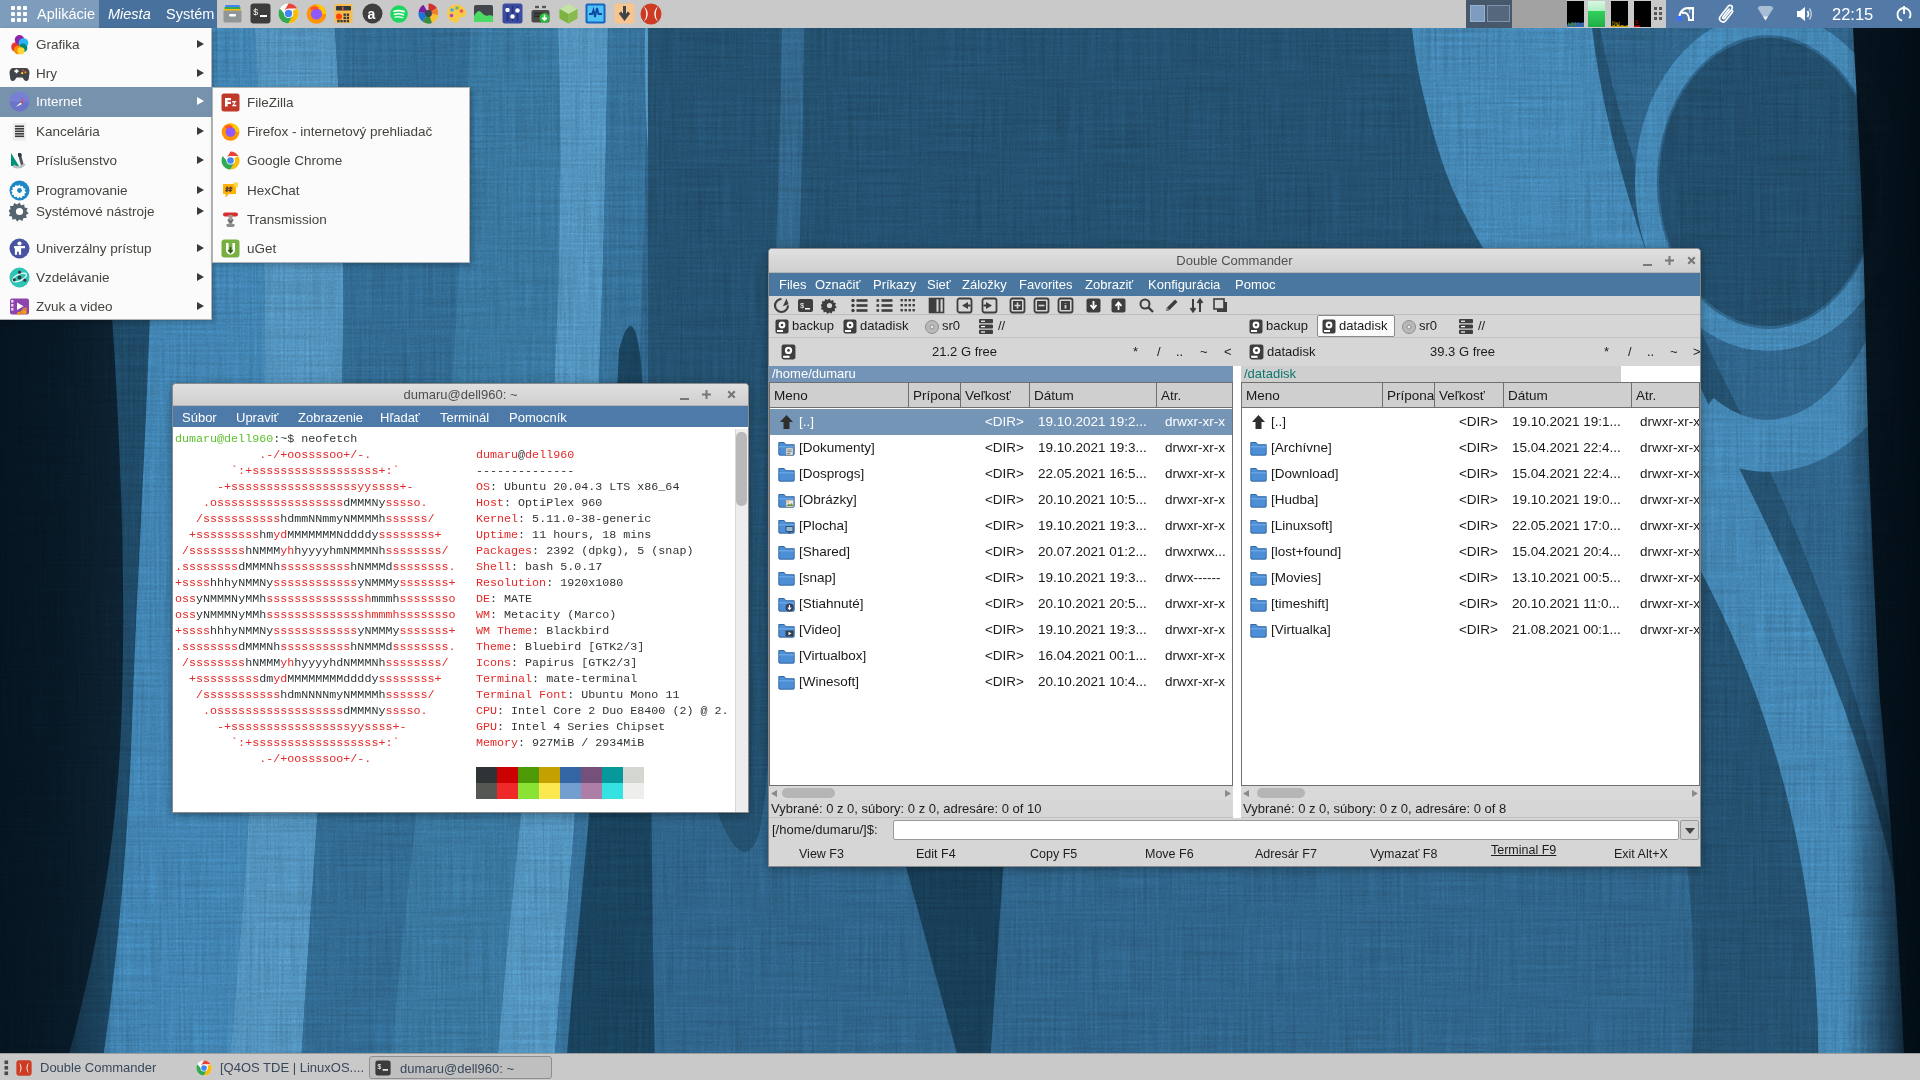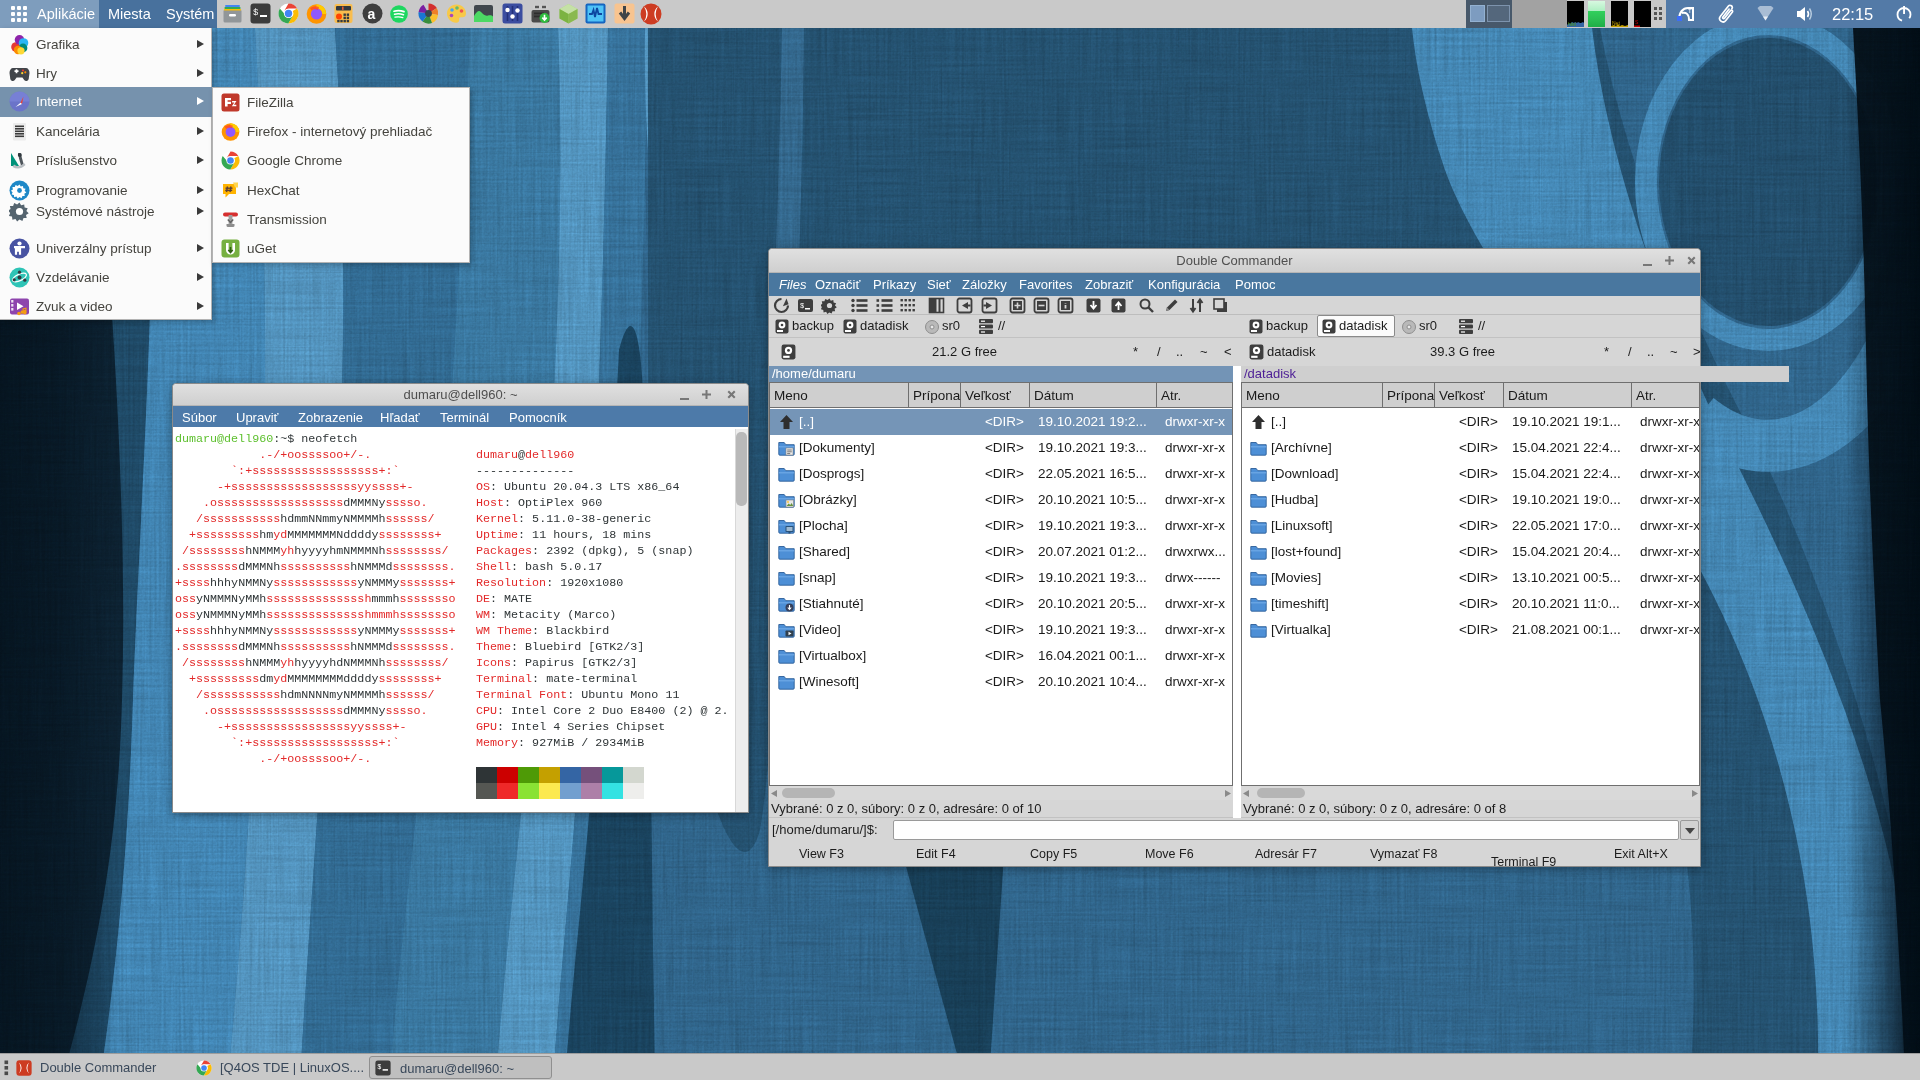--- a/index.html
+++ b/index.html
@@ -126,21 +126,21 @@
         <rect x="12" y="0" width="4" height="4" rx="1"></rect>
         <rect x="0" y="6" width="4" height="4" rx="1"></rect>
         <rect x="6" y="6" width="4" height="4" rx="1"></rect>
         <rect x="12" y="6" width="4" height="4" rx="1"></rect>
         <rect x="0" y="12" width="4" height="4" rx="1"></rect>
         <rect x="6" y="12" width="4" height="4" rx="1"></rect>
         <rect x="12" y="12" width="4" height="4" rx="1"></rect>
       </g>
     </svg>
 <div class="mtext" style="left:37px;">Aplikácie</div>
-<div class="mtext" style="left:108px;">Miesta</div>
+<div class="mtext" style="left:108px;font-style:italic;">Miesta</div>
 <div class="mtext" style="left:166px;">Systém</div>
 <svg class="lic" style="left:222px;" viewBox="0 0 21 21">
       <rect x="3" y="2" width="15" height="2" rx="1" fill="#4285f4"></rect>
       <rect x="2.4" y="4" width="16.2" height="2" rx="1" fill="#34a853"></rect>
       <rect x="1.8" y="6" width="17.4" height="2" rx="1" fill="#fbbc05"></rect>
       <path d="M1.5,7.5 h18 v10.5 a1.5,1.5 0 0 1 -1.5,1.5 h-15 a1.5,1.5 0 0 1 -1.5,-1.5 Z" fill="#919699"></path>
       <rect x="7" y="11" width="7" height="2.6" rx="1.3" fill="#fff"></rect>
     </svg>
 <svg class="lic" style="left:250px;" viewBox="0 0 21 21">
       <rect x="0.5" y="0.5" width="20" height="20" rx="3" fill="#3c3c3c"></rect>
@@ -573,21 +573,21 @@
         <rect x="1" y="8" width="9" height="2" fill="#777"></rect>
       </svg>
 <svg class="abs" style="left:895px;top:6px;" width="11" height="11" viewBox="0 0 11 11">
         <path d="M4.5,1 h2 v3.5 H10 v2 H6.5 V10 h-2 V6.5 H1 v-2 h3.5 Z" fill="#777"></path>
       </svg>
 <svg class="abs" style="left:917px;top:6px;" width="11" height="11" viewBox="0 0 11 11">
         <path d="M1.5,3 L3,1.5 L5.5,4 L8,1.5 L9.5,3 L7,5.5 L9.5,8 L8,9.5 L5.5,7 L3,9.5 L1.5,8 L4,5.5 Z" fill="#777"></path>
       </svg>
 </div>
 <div class="mbar" style="top:24px;background:#49779f;">
-      <span style="left:10px;font-style:italic;">Files</span>
+      <span style="left:10px;">Files</span>
       <span style="left:46px;">Označiť</span>
       <span style="left:104px;">Príkazy</span>
       <span style="left:158px;">Sieť</span>
       <span style="left:193px;">Záložky</span>
       <span style="left:250px;">Favorites</span>
       <span style="left:316px;">Zobraziť</span>
       <span style="left:379px;">Konfigurácia</span>
       <span style="left:466px;">Pomoc</span>
     </div>
 <div id="dtoolbar" class="abs" style="left:0;top:47px;width:931px;height:19px;background:#d6d6d6;border-bottom:1px solid #bdbdbd;">
@@ -925,21 +925,21 @@
         <path d="M6,0 L6,7 L0,3.5 Z" fill="#8a8a8a"></path>
       </svg>
       <svg class="abs" style="right:2px;top:4px;" width="6" height="7" viewBox="0 0 6 7">
         <path d="M0,0 L0,7 L6,3.5 Z" fill="#8a8a8a"></path>
       </svg>
       <div class="abs" style="left:13px;top:2px;width:53px;height:10px;background:#b5b5b5;border-radius:5px;"></div>
     </div>
 <div class="abs" style="left:0px;top:551px;width:464px;height:18px;background:#d6d6d6;border-bottom:1px solid #c2c2c2;font-size:13px;color:#1c1c1c;line-height:18px;">
       <span style="position:absolute;left:2px;">Vybrané: 0 z 0, súbory: 0 z 0, adresáre: 0 of 10</span>
     </div>
-<div class="abs" style="left:472px;top:117px;width:548px;height:16px;background:#cfcfcf;color:#4c1d95;font-size:13px;line-height:16px;">
+<div class="abs" style="left:472px;top:117px;width:380px;height:16px;background:#cfcfcf;color:#0f766e;font-size:13px;line-height:16px;">
       <span style="position:absolute;left:3px;">/datadisk</span>
     </div>
 <div class="abs" style="left:472px;top:133px;width:459px;height:404px;background:#fff;border:1px solid #6f6f6f;overflow:hidden;">
 <div class="hdr" style="left:0px;width:141px;">Meno</div>
 <div class="hdr" style="left:141px;width:52px;">Prípona</div>
 <div class="hdr" style="left:193px;width:69px;">Veľkosť</div>
 <div class="hdr" style="left:262px;width:128px;">Dátum</div>
 <div class="hdr" style="left:390px;width:69px;">Atr.</div>
 <div class="frow" style="top:26px;">
         <svg class="ficon" viewBox="0 0 17 16">
@@ -1051,21 +1051,21 @@
         <path d="M0,0 L10,0 L5,6 Z" fill="#444"></path>
       </svg>
 </div>
 <div class="abs" style="left:0;top:594px;width:931px;height:23px;background:#d6d6d6;font-size:12.5px;color:#1c1c1c;">
 <span class="abs" style="left:30px;top:4px;">View F3</span>
       <span class="abs" style="left:147px;top:4px;">Edit F4</span>
       <span class="abs" style="left:261px;top:4px;">Copy F5</span>
       <span class="abs" style="left:376px;top:4px;">Move F6</span>
       <span class="abs" style="left:486px;top:4px;">Adresár F7</span>
       <span class="abs" style="left:601px;top:4px;">Vymazať F8</span>
-      <span class="abs" style="left:722px;top:12px;">Terminal F9</span>
+      <span class="abs" style="left:722px;top:0;text-decoration:underline;">Terminal F9</span>
       <span class="abs" style="left:845px;top:4px;">Exit Alt+X</span>
 </div>
 </div>
 
 <div id="taskbar">
 <svg class="abs" style="left:4px;top:6px;" width="5" height="16" viewBox="0 0 5 16">
       <g fill="#4a4a4a">
         <rect x="0.5" y="0.5" width="3.6" height="3.6"></rect>
         <rect x="0.5" y="6" width="3.6" height="3.6"></rect>
         <rect x="0.5" y="11.5" width="3.6" height="3.6"></rect>

